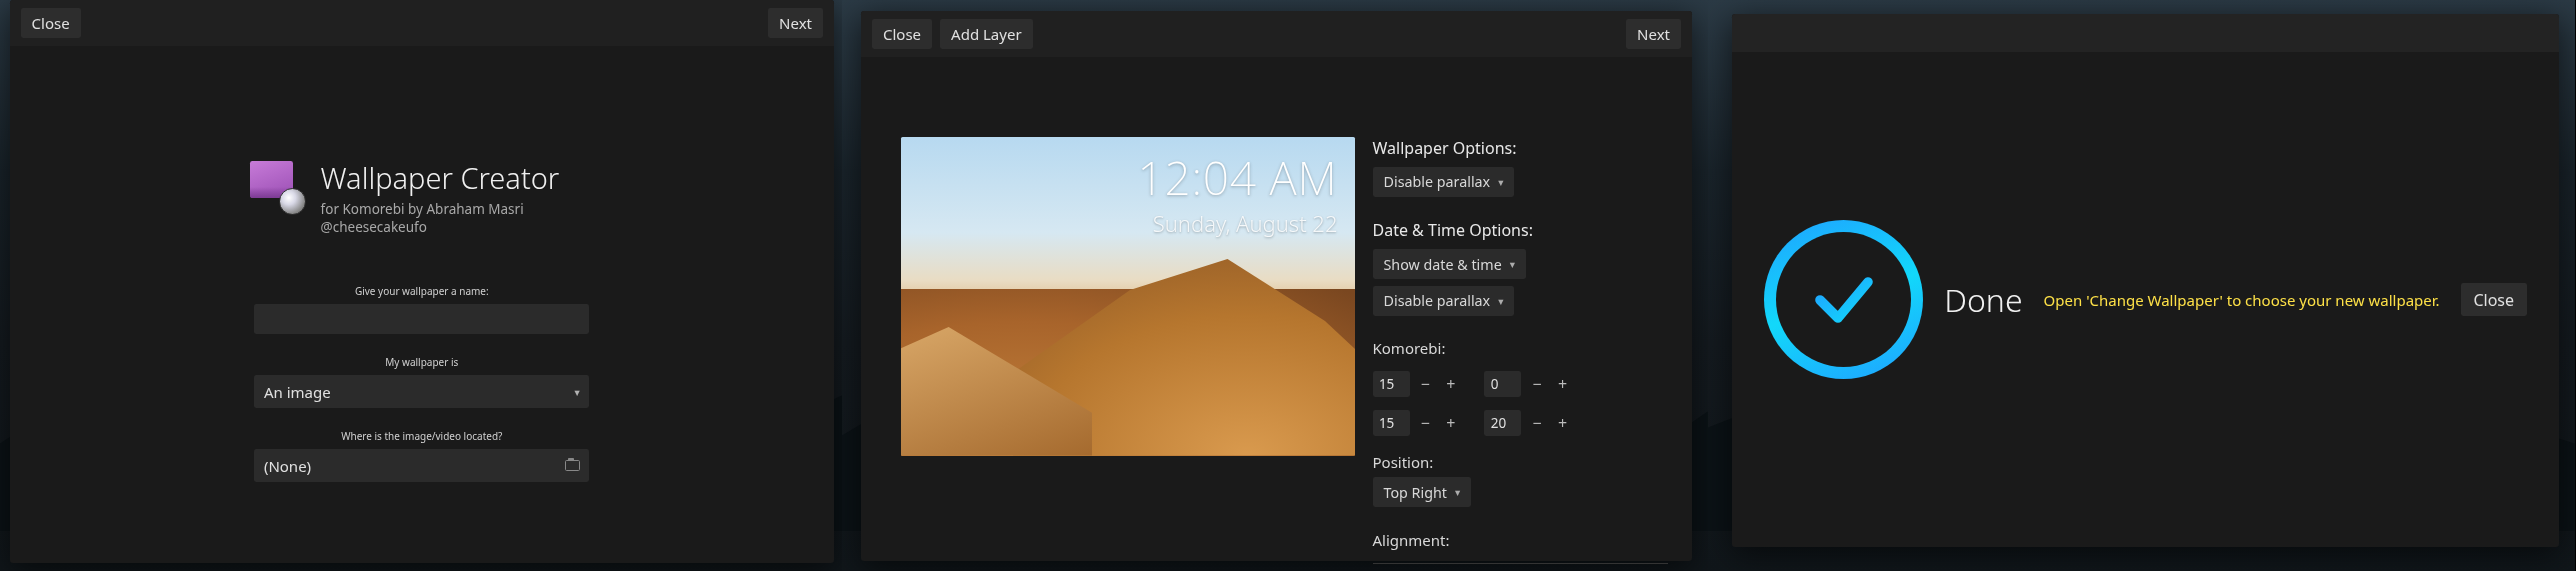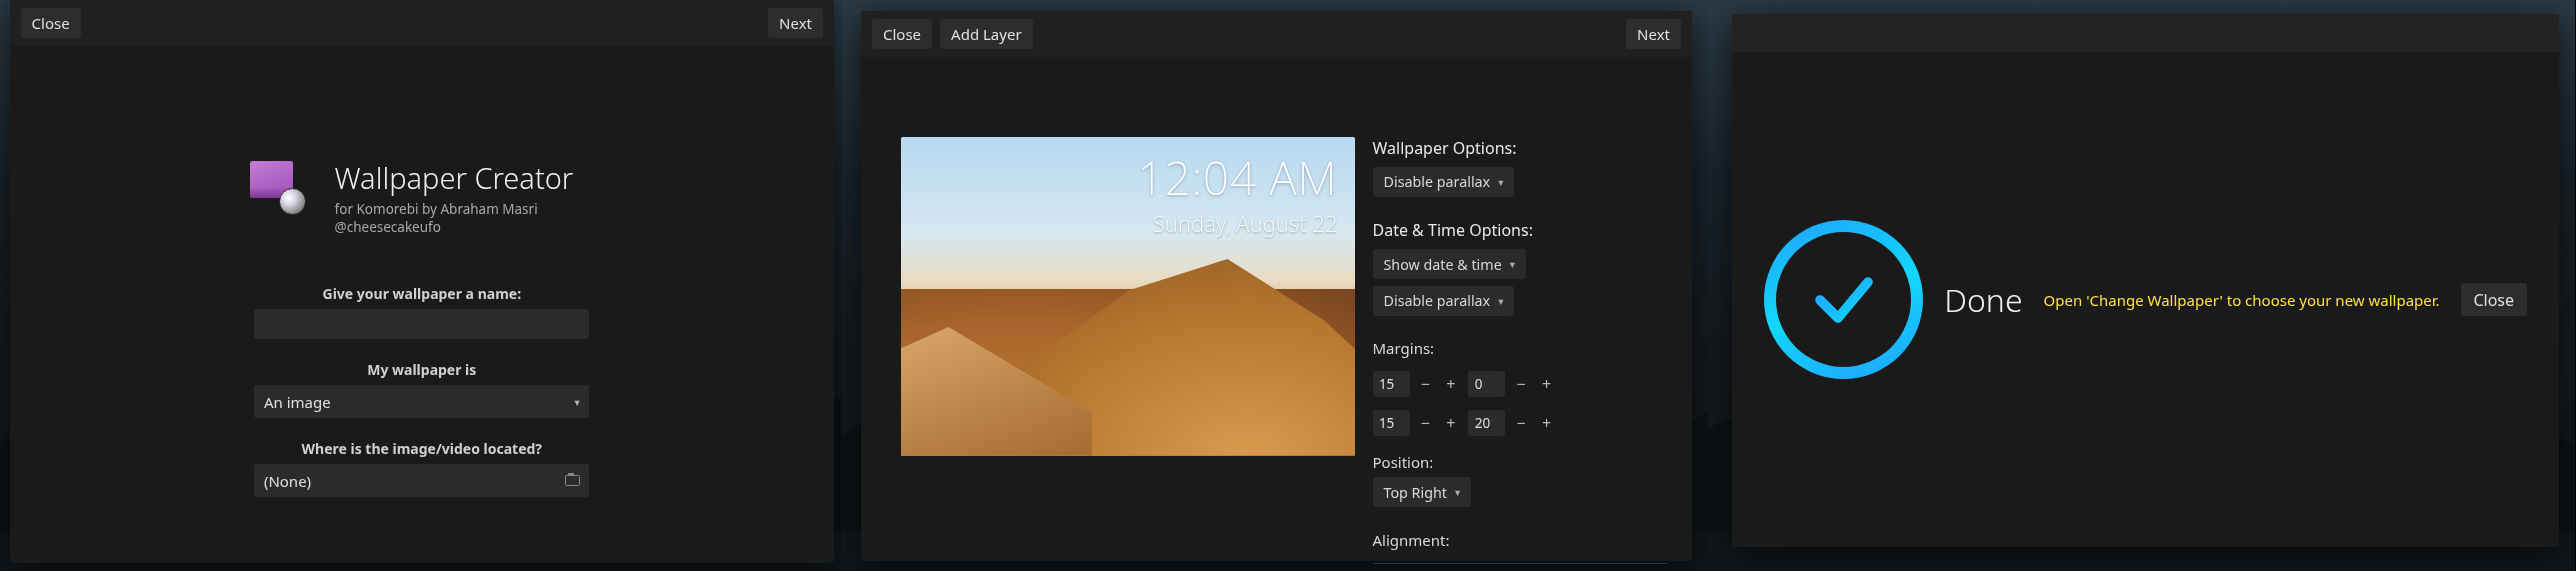--- a/index.html
+++ b/index.html
@@ -56,21 +56,21 @@
     padding: 5.6px 12.8px;
     font-size: 16px;
     cursor: pointer;
     font-family: inherit;
   }
   .btn-small { padding: 4.8px 11px; font-size: 15px; }
   .body-1 {
     padding: 112px 239px 0 239px;
     color: #e0e0e0;
   }
-  .hero { display: flex; align-items: flex-start; gap: 29px; margin-bottom: 48px; }
+  .hero { display: flex; align-items: flex-start; gap: 15px; margin-bottom: 48px; }
   .app-icon {
     width: 57px; height: 57px;
     position: relative;
     flex-shrink: 0;
   }
   .app-icon .photo {
     position: absolute;
     width: 43px; height: 37px; left:1.6px; top:3.2px;
     background: linear-gradient(160deg,#c77bd8,#9b4fb4);
     border-radius:2.4px;
@@ -83,21 +83,21 @@
   }
   .app-icon .lens{
     position:absolute;right:0;bottom:0;width:27px;height:27px;
     border-radius:50%;
     background: radial-gradient(circle at 35% 35%, #fff, #d8d8e6 30%, #888 70%, #555);
     border:1.6px solid #303030;
   }
   .title-block h1 { font-size: 29px; font-weight: 300; color: #f0f0f0; }
   .title-block .sub { font-size: 13.5px; color: #a8a8a8; margin-top: 3.2px; }
   .field-group { margin-bottom: 21px; text-align: center; }
-  .field-caption { font-size: 14px; color: #d0d0d0; margin-bottom: 6.4px; font-weight: bold; }
+  .field-caption { font-size: 10px; color: #d0d0d0; margin-bottom: 6.4px; }
   .text-input, .select-like {
     width: 335px;
     background: #2b2b2b;
     border: none;
     border-radius: 2.4px;
     color: #e0e0e0;
     font-size: 15px;
     padding: 6.4px 9.6px;
     font-family: inherit;
     display: block;
@@ -142,21 +142,21 @@
     display: inline-flex;
     align-items: center;
     gap: 8px;
     background: #2b2b2b;
     padding: 5.6px 11px;
     border-radius: 2.4px;
     cursor: pointer;
     font-size: 14.3px;
     margin-bottom: 6.4px;
   }
-  .margin-row { display: flex; gap: 8px; margin-bottom: 4.8px; margin-top: 13px; }
+  .margin-row { display: flex; gap: 24px; margin-bottom: 4.8px; margin-top: 13px; }
   .stepper { display: flex; align-items: center; gap: 6.4px; }
   .stepper input {
     width: 37px;
     background: #2b2b2b;
     border: none;
     border-radius: 2.4px;
     color: #e0e0e0;
     font-size: 13.5px;
     padding: 4px 6.4px;
     text-align: left;
@@ -280,21 +280,21 @@
             <span class="chev">▾</span>
           </div>
           <br>
           <div class="dropdown">
             <span>Disable parallax</span>
             <span class="chev">▾</span>
           </div>
         </div>
 
         <div class="opt-section">
-          <div style="margin-bottom:4.8px;">Margins:</div>
+          <div style="margin-bottom:4.8px;">Komorebi:</div>
           <div class="margin-row">
             <div class="stepper">
               <input value="15" style="">
               <span class="stepbtn">−</span>
               <span class="stepbtn">+</span>
             </div>
             <div class="stepper">
               <input value="0" style="">
               <span class="stepbtn">−</span>
               <span class="stepbtn">+</span>

